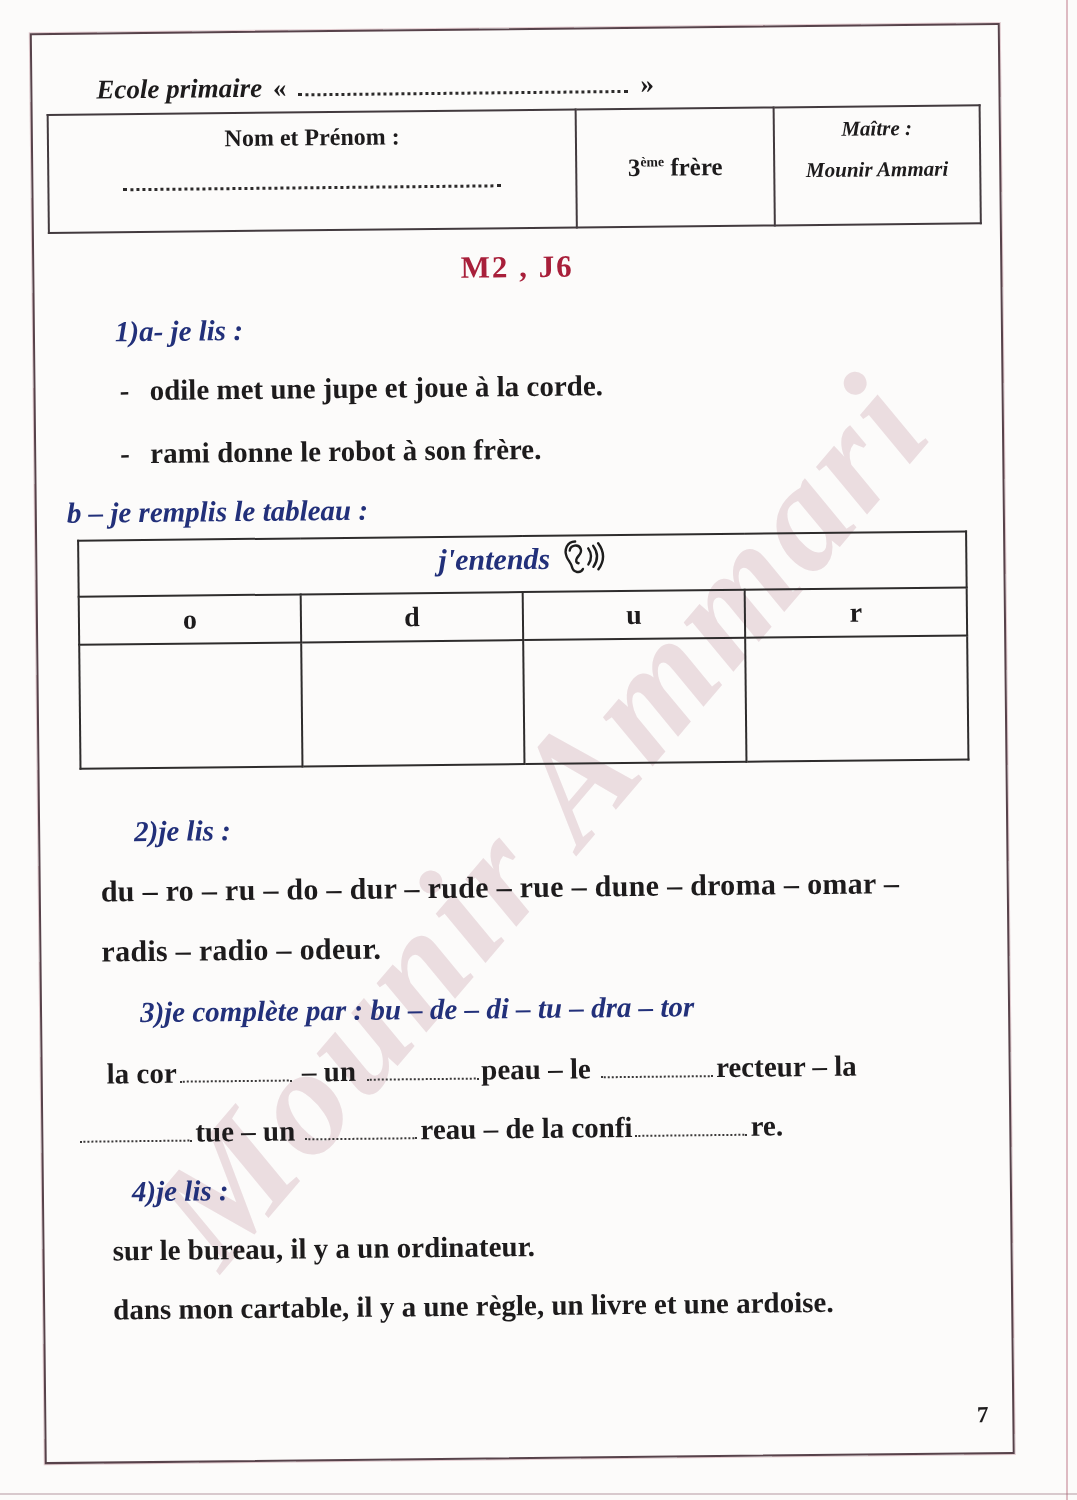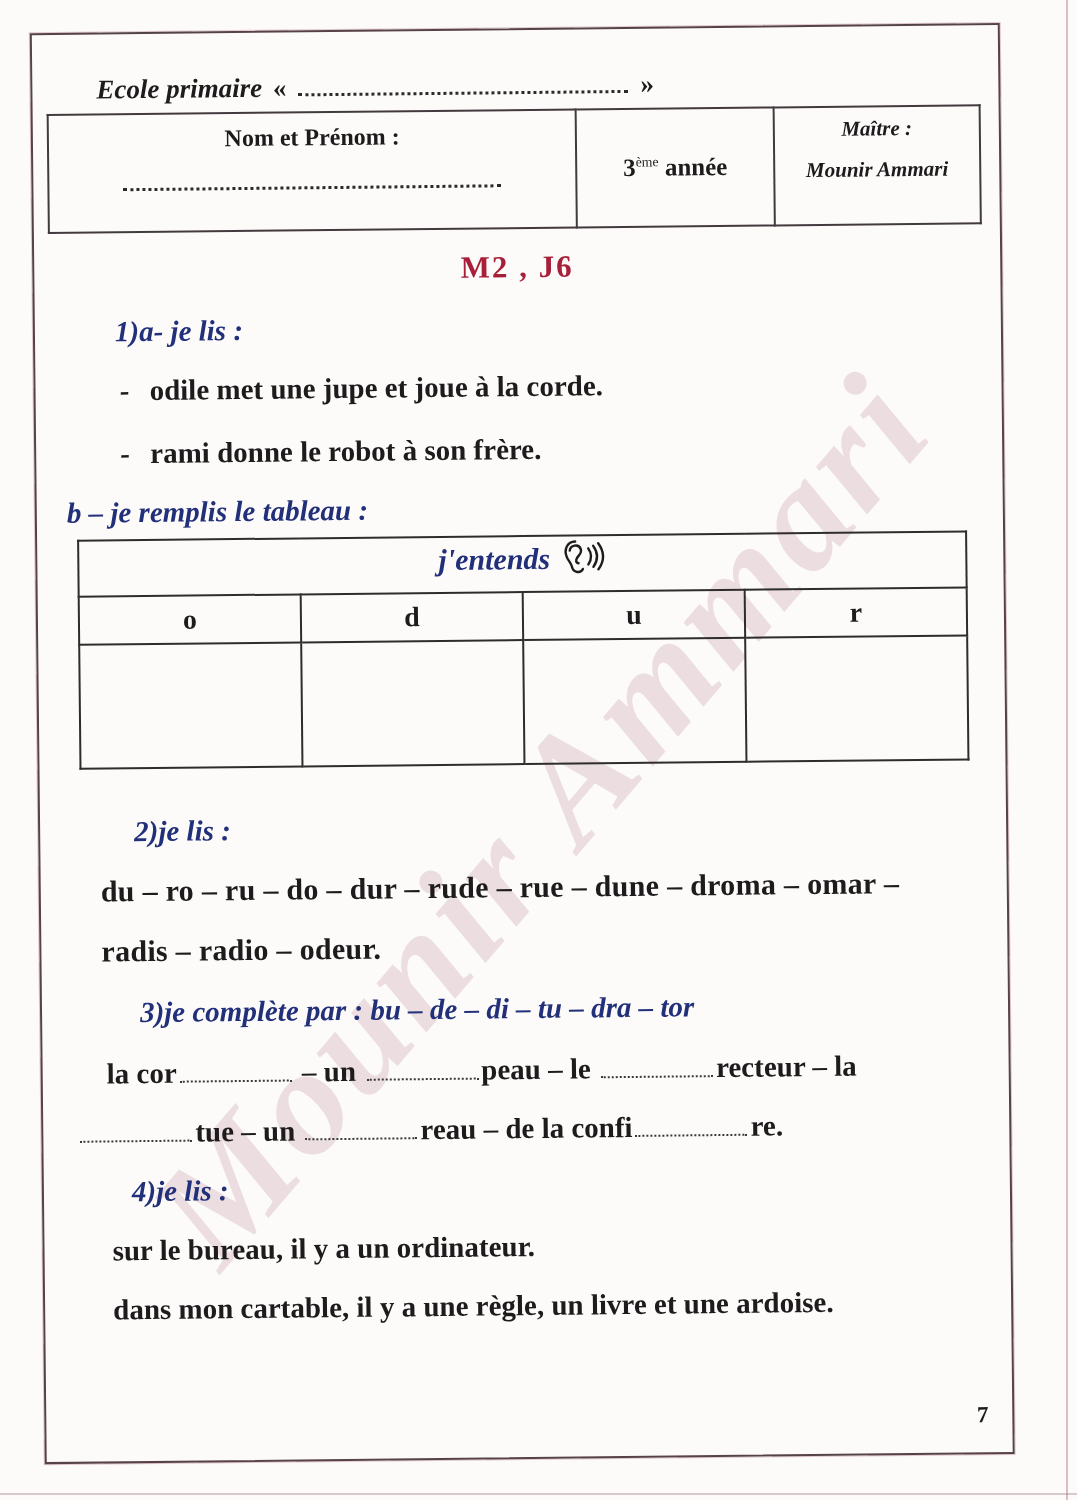--- a/index.html
+++ b/index.html
@@ -32,21 +32,21 @@
   .dotline{display:inline-block;height:6px;border-bottom:3px dotted #2c2a2a;}
   .school-dots{width:330px;margin:0 8px;}
   .id-table{margin:8px 0 0 14px;width:934px;border-collapse:collapse;table-layout:fixed;}
   .id-table td{border:2.5px solid #423a3e;vertical-align:top;height:114px;}
   .id-table .c1{width:57%;text-align:center;}
   .id-table .c2{width:21%;text-align:center;vertical-align:middle;}
   .id-table .c3{width:22%;text-align:center;}
   .nom{margin-top:10px;font-size:24px;font-weight:700;}
   .namedots{width:72%;margin:30px auto 0 auto;border-bottom:3px dotted #2c2a2a;height:5px;}
   .grade{font-size:25px;font-weight:700;}
-  .grade sup{font-size:.55em;font-weight:400;}
+  .grade sup{font-size:.55em;font-weight:700;}
   .maitre{margin-top:8px;font-size:21px;font-weight:700;font-style:italic;}
   .mname{margin-top:16px;font-size:21px;font-weight:700;font-style:italic;}
   .doc-title{margin-top:20px;text-align:center;font-size:31px;font-weight:700;
     letter-spacing:2px;color:#a81f3a;}
   .h-blue{color:#22307a;font-weight:700;font-style:italic;font-size:29px;}
   .h1{margin:26px 0 0 80px;}
   .read-line{margin:26px 0 0 84px;font-size:29px;font-weight:700;}
   .read-line + .read-line{margin-top:30px;}
   .dash{display:inline-block;width:30px;}
   .hb{margin:26px 0 0 30px;}
@@ -87,21 +87,21 @@
       </div>
 
       <table class="id-table">
         <tbody>
         <tr>
           <td class="c1">
             <div class="nom">Nom et Prénom :</div>
             <div class="namedots"></div>
           </td>
           <td class="c2">
-            <span class="grade"><span>3</span><sup>ème</sup> <span>année</span></span>
+            <span class="grade"><span>3</span><sup>ème</sup> <span>frère</span></span>
           </td>
           <td class="c3">
             <div class="maitre">Maître :</div>
             <div class="mname">Mounir Ammari</div>
           </td>
         </tr>
         </tbody>
       </table>
 
       <div class="doc-title">M2 , J6</div>

